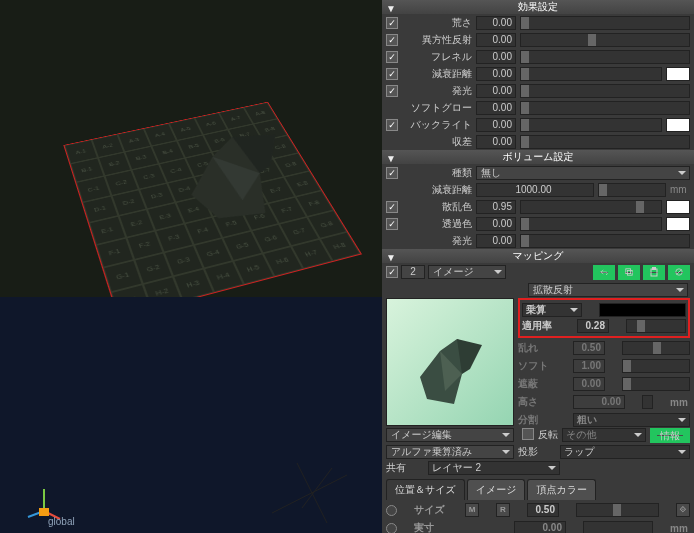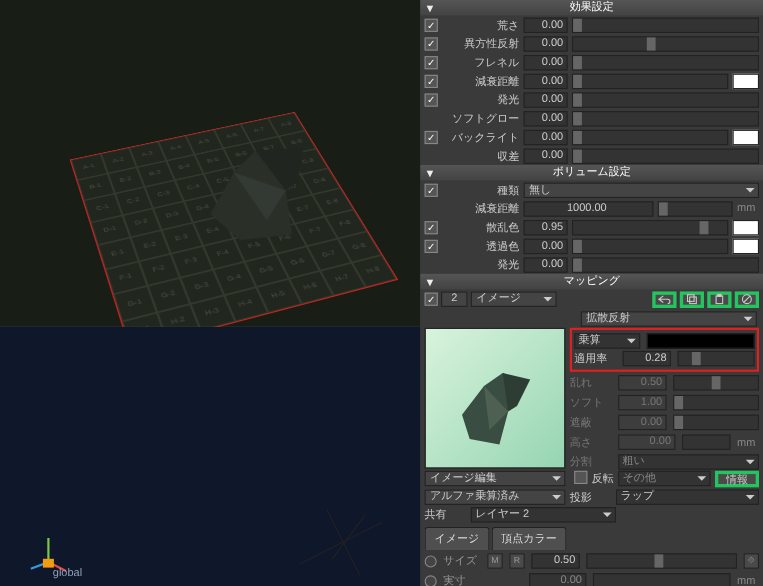--- a/index.html
+++ b/index.html
@@ -112,45 +112,45 @@
 .dropdown::after { content:""; position:absolute; right:3px; top:4px; border:4px solid transparent; border-top-color:#ccc;}
 
 .mapping-top {
   display:flex; align-items:center; height:18px; gap:3px; padding:0 4px;
 }
 .small-drop { width:24px; height:14px; background:#444; border:1px solid #222; color:#ccc; text-align:center; line-height:12px;}
 .img-drop { width:78px; height:14px; background:#444; border:1px solid #222; color:#ccc; padding-left:4px; line-height:12px; position:relative;}
 .img-drop::after { content:""; position:absolute; right:3px; top:4px; border:4px solid transparent; border-top-color:#ccc;}
 .spacer { flex:1; }
 .ibtn {
-  width:22px; height:15px; background:#4a4a4a; border:3px solid #22c55e; display:flex; align-items:center; justify-content:center;
+  width:22px; height:15px; background:#4a4a4a; border:7px solid #22c55e; display:flex; align-items:center; justify-content:center;
 }
 
 .map-body {
   display:flex; gap:4px; padding:0 4px;
 }
 .thumbnail {
   width: 128px; height: 128px;
   border:1px solid #222;
   background: linear-gradient(135deg,#d8f3dc 0%,#b7e4c7 50%,#95d5b2 100%);
   position:relative;
 }
 .thumb-shape {
   position:absolute; top:30px; left:25px; width:80px; height:80px;
 }
 .map-right { flex:1; display:flex; flex-direction:column; gap:2px; }
 
 .red-box { border:2px solid #e02020; padding:2px 2px; }
-.map-row { display:flex; align-items:center; height:16px; gap:6px;}
+.map-row { display:flex; align-items:center; height:16px; gap:17px;font-weight:bold;}
 .map-label { width:38px; color:#ccc; text-align:left;}
 .map-label.dim { color:#777;}
 .map-drop { flex:1; height:14px; background:#333; border:1px solid #222; color:#ccc; padding-left:3px; line-height:12px; position:relative;}
 .map-drop::after { content:""; position:absolute; right:3px; top:4px; border:4px solid transparent; border-top-color:#ccc;}
 .map-swatch { width:60px; height:14px; background:#000; border:1px solid #222;}
-.map-num { width:44px; height:14px; background:#333; border:1px solid #222; color:#ccc; text-align:right; padding-right:3px; line-height:12px;}
+.map-num { width:32px; height:14px; background:#333; border:1px solid #222; color:#ccc; text-align:right; padding-right:3px; line-height:12px;}
 .map-num.dim { color:#777; background:#3d3d3d;}
 .map-slider { flex:1; height:14px; background:#333; border:1px solid #222; position:relative;}
 .map-slider .thumb{ position:absolute; top:0; bottom:0; width:8px; background:#666;}
 .unit { color:#888; width:20px;}
 
 .below-thumb { padding:0 4px; display:flex; flex-direction:column; gap:2px;}
 .wide-drop { width:128px; height:14px; background:#444; border:1px solid #222; color:#ccc; padding-left:4px; line-height:12px; position:relative;}
 .wide-drop::after { content:""; position:absolute; right:3px; top:4px; border:4px solid transparent; border-top-color:#ccc;}
 
 .tabs { display:flex; gap:2px; padding:4px 4px 0; }
@@ -497,20 +497,21 @@
         <div class="map-drop">ラップ</div>
       </div>
     </div>
     <div style="display:flex;gap:4px;">
       <span style="width:38px">共有</span>
       <div class="map-drop" style="width:132px;flex:0 0 132px">レイヤー 2</div>
     </div>
   </div>
 
   <div class="tabs">
+    <div class="tab active">位置＆サイズ</div>
     <div class="tab">イメージ</div>
     <div class="tab">頂点カラー</div>
   </div>
 
   <div class="bottom-rows">
     <div class="map-row">
       <div class="radio"></div>
       <span style="width:34px;color:#999">サイズ</span>
       <div class="mini-btn">M</div>
       <div class="mini-btn">R</div>

